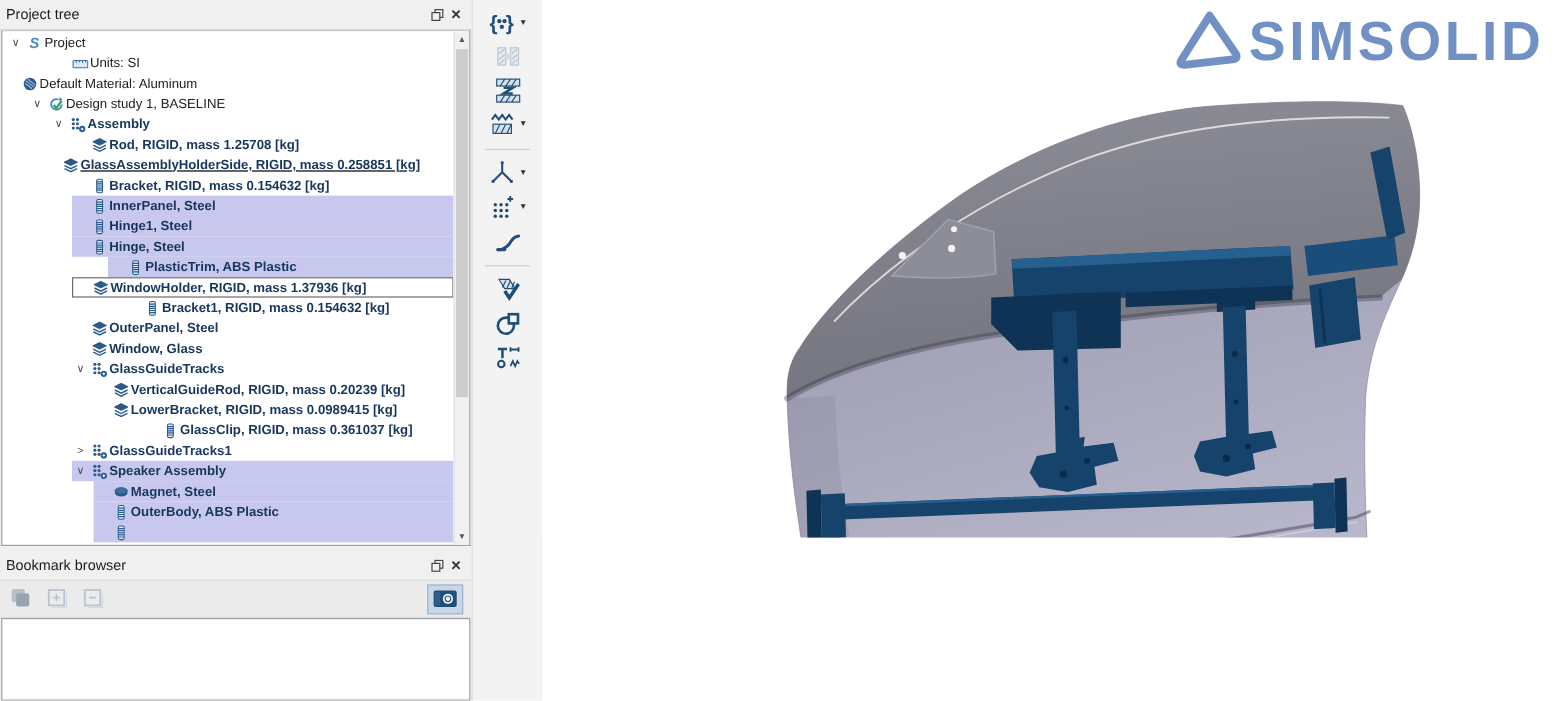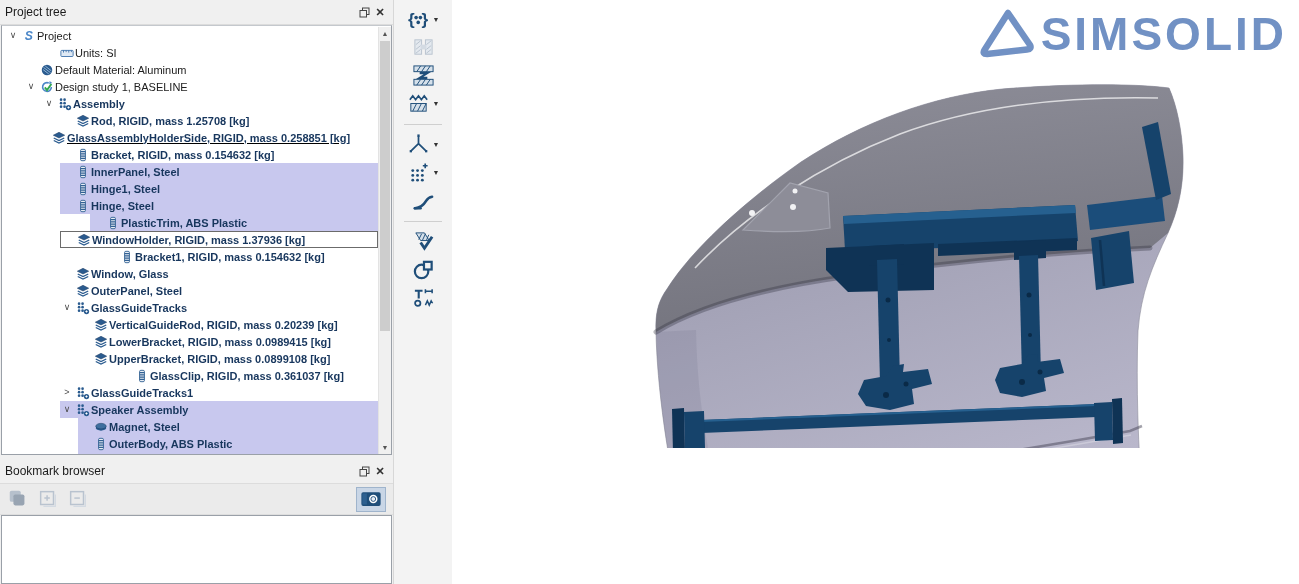--- a/index.html
+++ b/index.html
@@ -90,21 +90,21 @@
               <span class="tree-chevron"></span>
               <span class="tree-icon">
                 <svg viewBox="0 0 16 16">
                   <rect x="1" y="5" width="14" height="7" rx="1" fill="#dfe9f4" stroke="#3a6ea8"></rect>
                   <path d="M4 5v2.5 M7 5v2 M10 5v2.5 M13 5v2" stroke="#3a6ea8" fill="none"></path>
                 </svg>
               </span>
               <span class="tree-label">Units: SI</span>
             </div>
           </div>
-          <div class="tree-row" style="padding-left: 22px;">
+          <div class="tree-row" style="">
             <div class="row-inner">
               <span class="tree-chevron"></span>
               <span class="tree-icon">
                 <svg viewBox="0 0 16 16">
                   <circle cx="8" cy="8" r="6" fill="#2a5b8f"></circle>
                   <path d="M4 5 l8 6 M6 3.5 l7 5.5 M3.5 7.5 l6.5 5" stroke="#9fc0dd" stroke-width="1" fill="none"></path>
                 </svg>
               </span>
               <span class="tree-label">Default Material: Aluminum</span>
             </div>
@@ -256,34 +256,34 @@
           <div class="tree-row" style="padding-left: 58px;">
             <div class="row-inner">
               <span class="tree-chevron"></span>
               <span class="tree-icon">
                 <svg viewBox="0 0 16 16">
                   <path d="M8 1.5 L14.5 4.8 L8 8 L1.5 4.8 Z" fill="#2a5b8f" stroke="#17365d" stroke-width="0.6"></path>
                   <path d="M2 8 L8 11 L14 8" stroke="#2a5b8f" stroke-width="1.4" fill="none"></path>
                   <path d="M2 10.8 L8 13.8 L14 10.8" stroke="#2a5b8f" stroke-width="1.4" fill="none"></path>
                 </svg>
               </span>
-              <span class="tree-label bold">Window, Glass</span>
+              <span class="tree-label bold">OuterPanel, Steel</span>
             </div>
           </div>
           <div class="tree-row" style="padding-left: 58px;">
             <div class="row-inner">
               <span class="tree-chevron"></span>
               <span class="tree-icon">
                 <svg viewBox="0 0 16 16">
                   <path d="M8 1.5 L14.5 4.8 L8 8 L1.5 4.8 Z" fill="#2a5b8f" stroke="#17365d" stroke-width="0.6"></path>
                   <path d="M2 8 L8 11 L14 8" stroke="#2a5b8f" stroke-width="1.4" fill="none"></path>
                   <path d="M2 10.8 L8 13.8 L14 10.8" stroke="#2a5b8f" stroke-width="1.4" fill="none"></path>
                 </svg>
               </span>
-              <span class="tree-label bold">OuterPanel, Steel</span>
+              <span class="tree-label bold">Window, Glass</span>
             </div>
           </div>
           <div class="tree-row" style="padding-left: 58px;">
             <div class="row-inner">
               <span class="tree-chevron">∨</span>
               <span class="tree-icon">
                 <svg viewBox="0 0 16 16">
                   <g fill="#2a5b8f">
                     <circle cx="3.5" cy="3" r="1.5"></circle>
                     <circle cx="7.5" cy="3" r="1.5"></circle>
@@ -316,33 +316,20 @@
             <div class="row-inner">
               <span class="tree-chevron"></span>
               <span class="tree-icon">
                 <svg viewBox="0 0 16 16">
                   <path d="M8 1.5 L14.5 4.8 L8 8 L1.5 4.8 Z" fill="#2a5b8f" stroke="#17365d" stroke-width="0.6"></path>
                   <path d="M2 8 L8 11 L14 8" stroke="#2a5b8f" stroke-width="1.4" fill="none"></path>
                   <path d="M2 10.8 L8 13.8 L14 10.8" stroke="#2a5b8f" stroke-width="1.4" fill="none"></path>
                 </svg>
               </span>
               <span class="tree-label bold">LowerBracket, RIGID, mass 0.0989415 [kg]</span>
-            </div>
-          </div>
-          <div class="tree-row" style="padding-left: 76px;">
-            <div class="row-inner">
-              <span class="tree-chevron"></span>
-              <span class="tree-icon">
-                <svg viewBox="0 0 16 16">
-                  <path d="M8 1.5 L14.5 4.8 L8 8 L1.5 4.8 Z" fill="#2a5b8f" stroke="#17365d" stroke-width="0.6"></path>
-                  <path d="M2 8 L8 11 L14 8" stroke="#2a5b8f" stroke-width="1.4" fill="none"></path>
-                  <path d="M2 10.8 L8 13.8 L14 10.8" stroke="#2a5b8f" stroke-width="1.4" fill="none"></path>
-                </svg>
-              </span>
-              <span class="tree-label bold">UpperBracket, RIGID, mass 0.0899108 [kg]</span>
             </div>
           </div>
           <div class="tree-row" style="padding-left: 117px;">
             <div class="row-inner">
               <span class="tree-chevron"></span>
               <span class="tree-icon">
                 <svg viewBox="0 0 16 16">
                   <rect x="5.2" y="1.5" width="5.6" height="13" rx="1.5" fill="#e8eef5" stroke="#2a5b8f" stroke-width="1"></rect>
                   <path d="M5.5 4 h5 M5.5 6 h5 M5.5 8 h5 M5.5 10 h5 M5.5 12 h5" stroke="#2a5b8f" stroke-width="1.1" fill="none"></path>
                 </svg>

